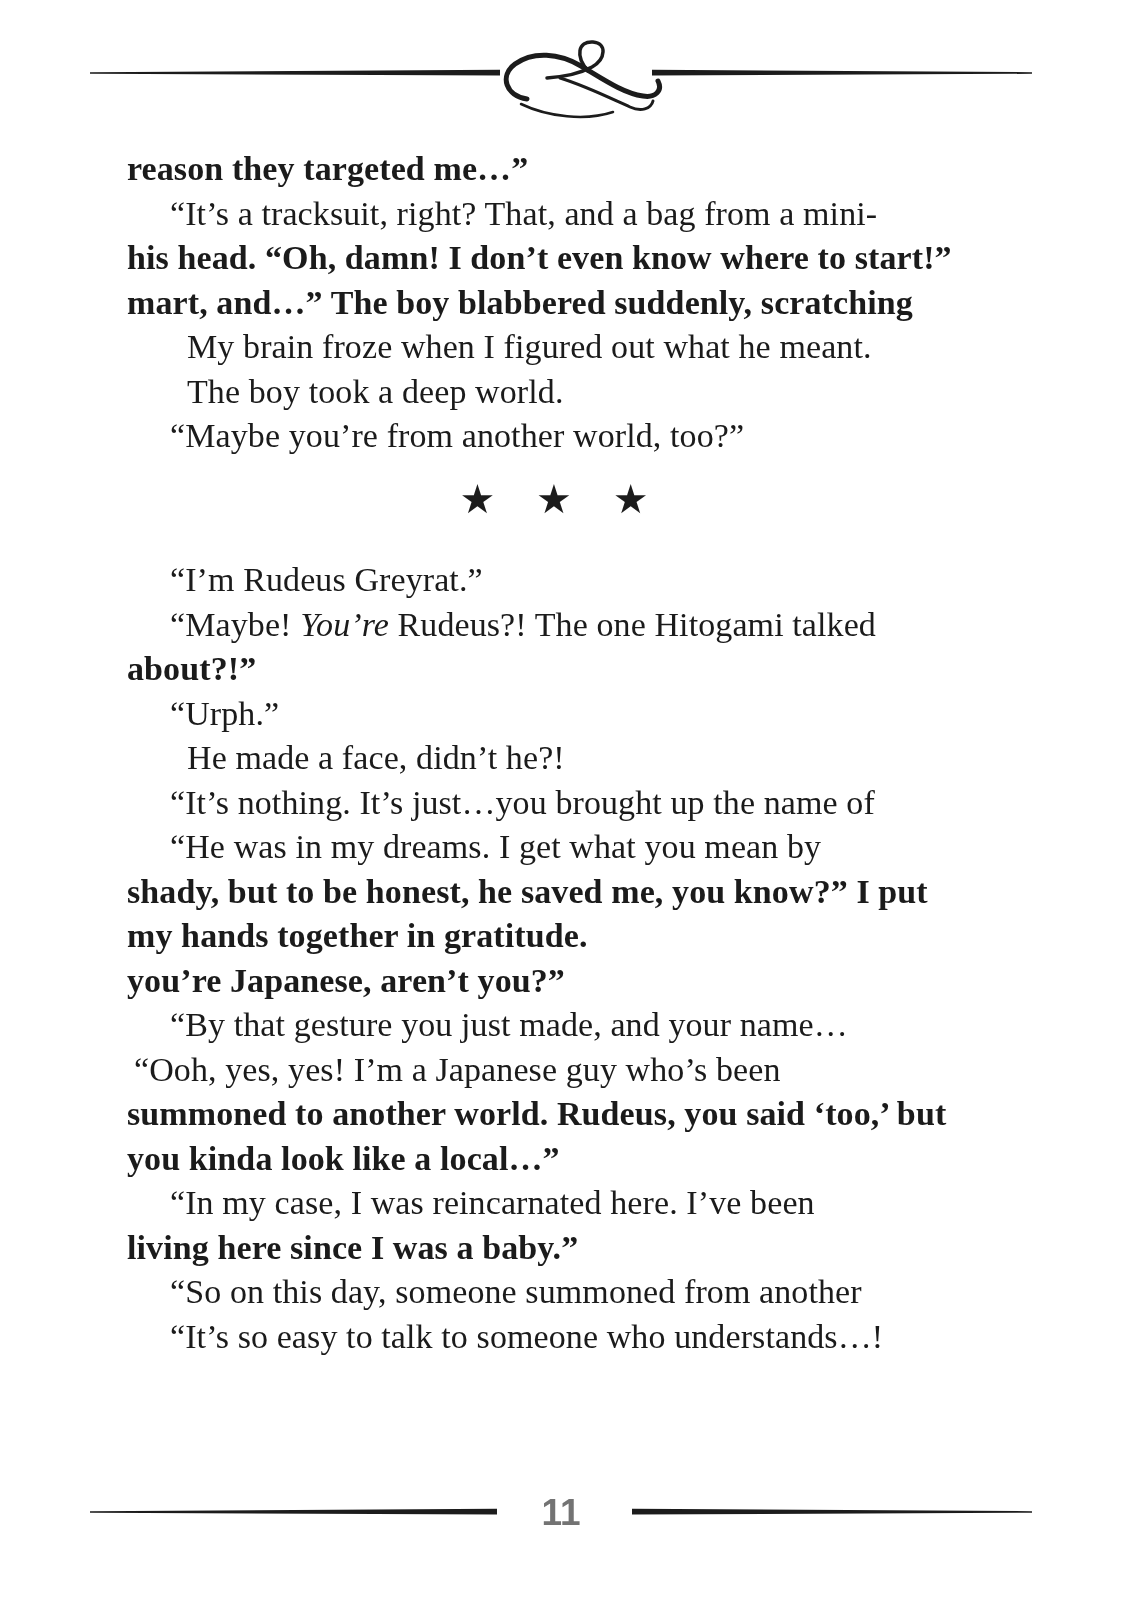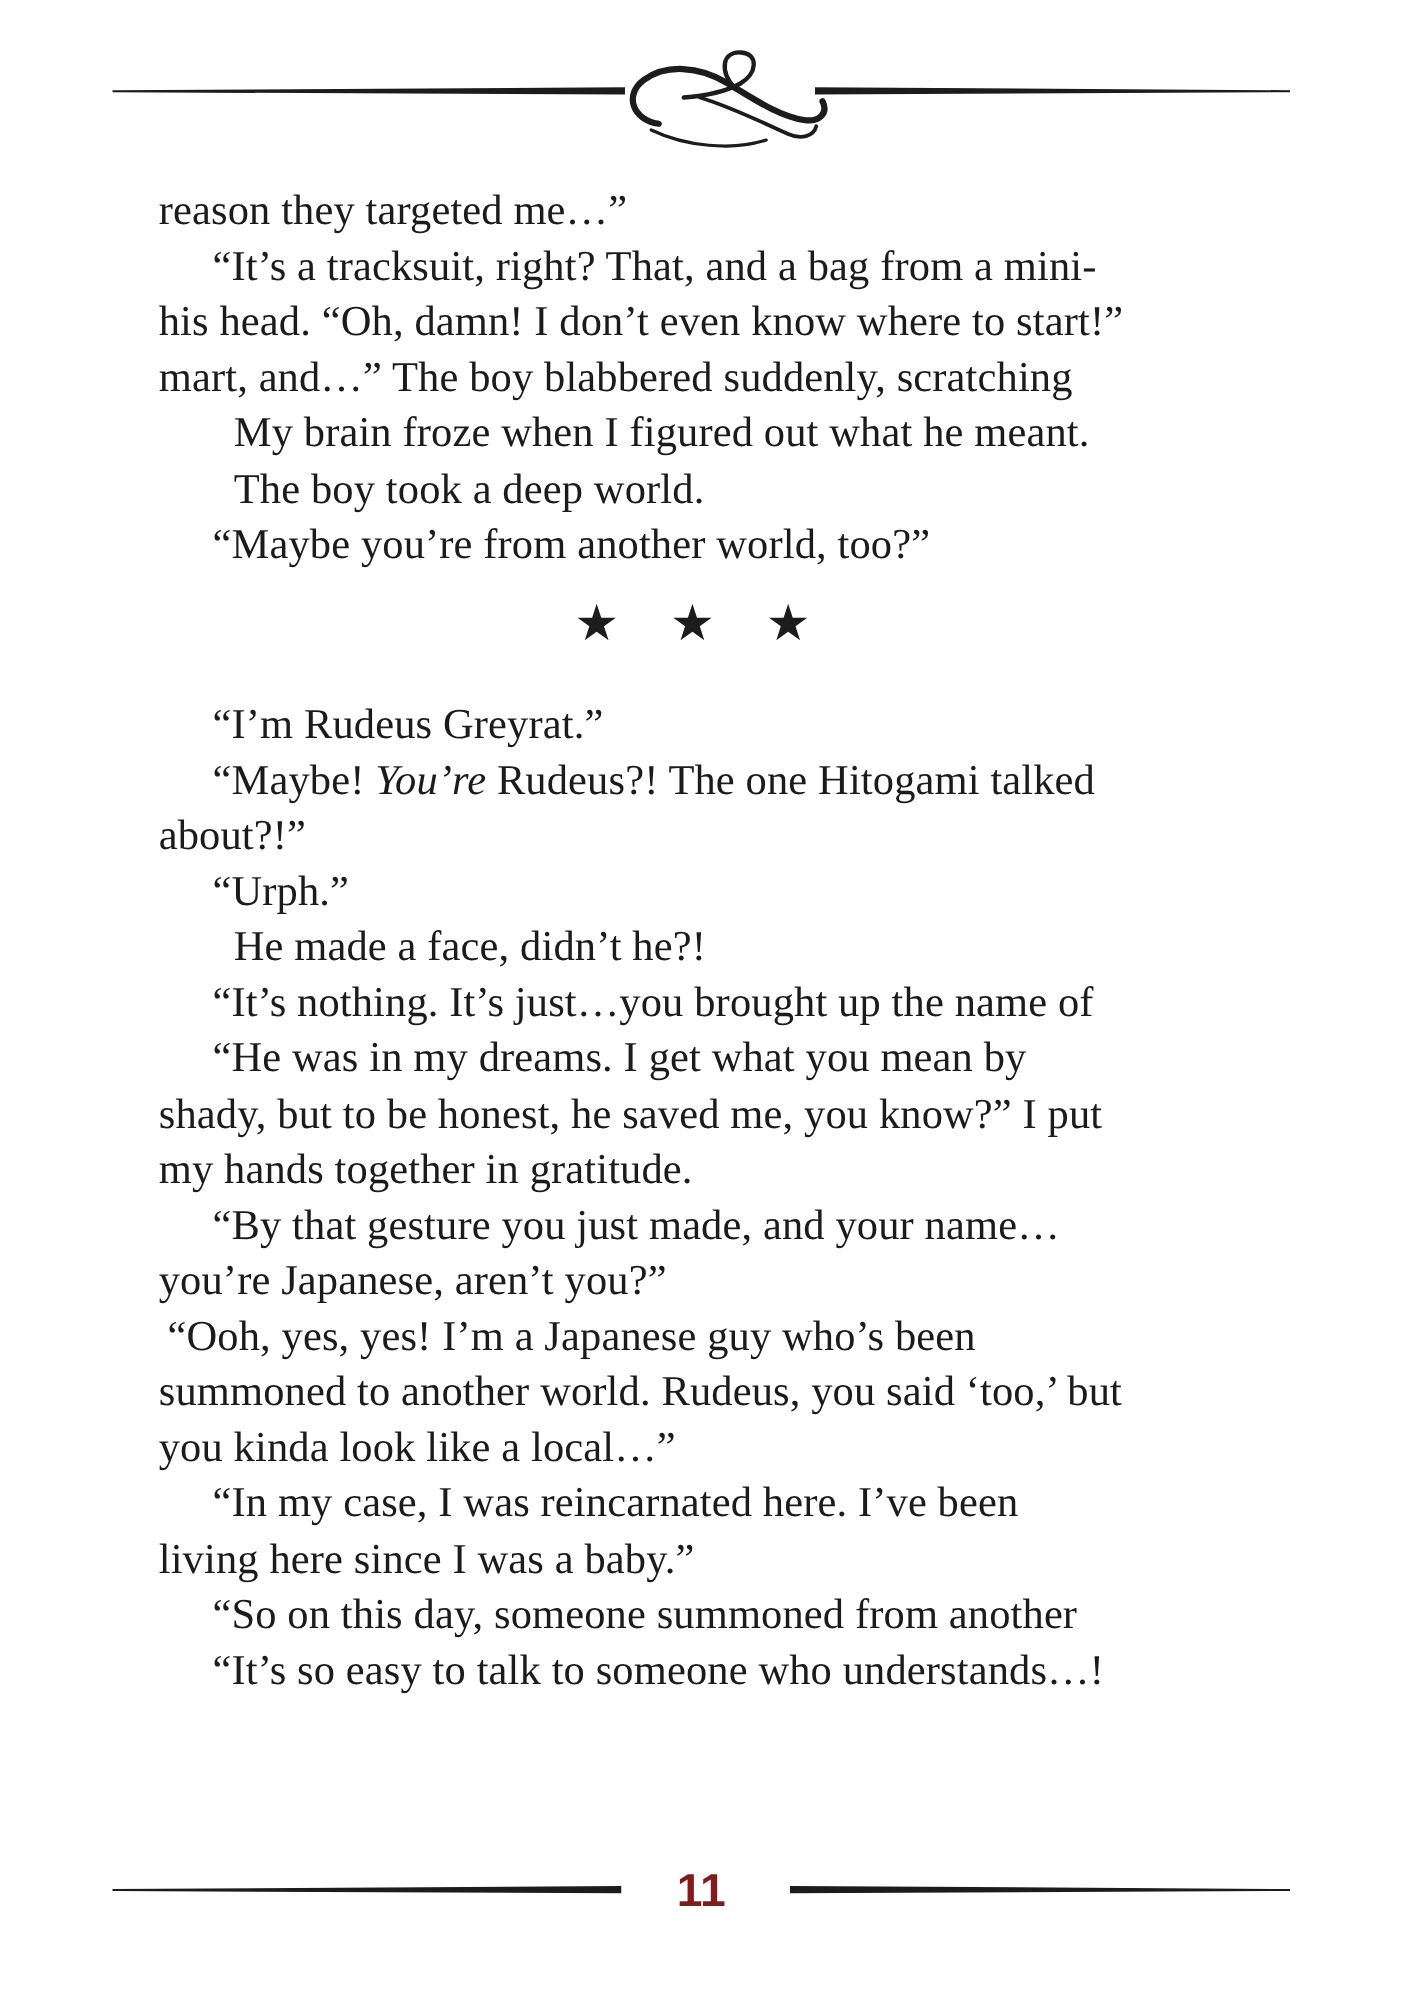--- a/index.html
+++ b/index.html
@@ -24,21 +24,21 @@
     width: 900px;
   }
   .block-upper { top: 147px; }
   .block-lower { top: 558px; }
   .line {
     font-size: 34px;
     line-height: 44.5px;
     white-space: pre;
     letter-spacing: 0.1px;
   }
-  .ind-none  { padding-left: 0; }
+  .ind-none  { padding-left: 0; font-weight: bold; }
   .ind-quote { padding-left: 43px; }
   .ind-plain { padding-left: 60px; }
   .ind-tiny  { padding-left: 7px; }
   .it { font-style: italic; }
   .scene-break {
     position: absolute;
     top: 476px; left: 0;
     width: 1122px;
     text-align: center;
     font-family: "DejaVu Sans", sans-serif;
@@ -54,21 +54,21 @@
   .footer svg { position: absolute; top: 0; left: 0; }
   .page-number {
     position: absolute;
     top: 2px;
     left: 0;
     width: 1122px;
     text-align: center;
     font-family: "Liberation Sans", sans-serif;
     font-weight: bold;
     font-size: 37px;
-    color: #7f1d1d;
+    color: #737373;
   }
 </style>
 </head>
 <body>
 
 <div class="page">
 
   <svg class="ornament-top" viewBox="0 0 1122 140" xmlns="http://www.w3.org/2000/svg" aria-hidden="true">
     <g fill="#1c1c1c">
       <polygon points="90,72.2 500,69.8 500,75.6 90,73.8"></polygon>
@@ -97,22 +97,22 @@
   <div class="text-block block-lower">
       <div class="line ind-quote"><span>“I’m Rudeus Greyrat.”</span></div>
       <div class="line ind-quote"><span>“Maybe! </span><span class="it">You’re</span><span> Rudeus?! The one Hitogami talked</span></div>
       <div class="line ind-none"><span>about?!”</span></div>
       <div class="line ind-quote"><span>“Urph.”</span></div>
       <div class="line ind-plain"><span>He made a face, didn’t he?!</span></div>
       <div class="line ind-quote"><span>“It’s nothing. It’s just…you brought up the name of</span></div>
       <div class="line ind-quote"><span>“He was in my dreams. I get what you mean by</span></div>
       <div class="line ind-none"><span>shady, but to be honest, he saved me, you know?” I put</span></div>
       <div class="line ind-none"><span>my hands together in gratitude.</span></div>
+      <div class="line ind-none"><span>you’re Japanese, aren’t you?”</span></div>
       <div class="line ind-quote"><span>“By that gesture you just made, and your name…</span></div>
-      <div class="line ind-none"><span>you’re Japanese, aren’t you?”</span></div>
       <div class="line ind-tiny"><span>“Ooh, yes, yes! I’m a Japanese guy who’s been</span></div>
       <div class="line ind-none"><span>summoned to another world. Rudeus, you said ‘too,’ but</span></div>
       <div class="line ind-none"><span>you kinda look like a local…”</span></div>
       <div class="line ind-quote"><span>“In my case, I was reincarnated here. I’ve been</span></div>
       <div class="line ind-none"><span>living here since I was a baby.”</span></div>
       <div class="line ind-quote"><span>“So on this day, someone summoned from another</span></div>
       <div class="line ind-quote"><span>“It’s so easy to talk to someone who understands…!</span></div>
     </div>
 
   <div class="footer">

